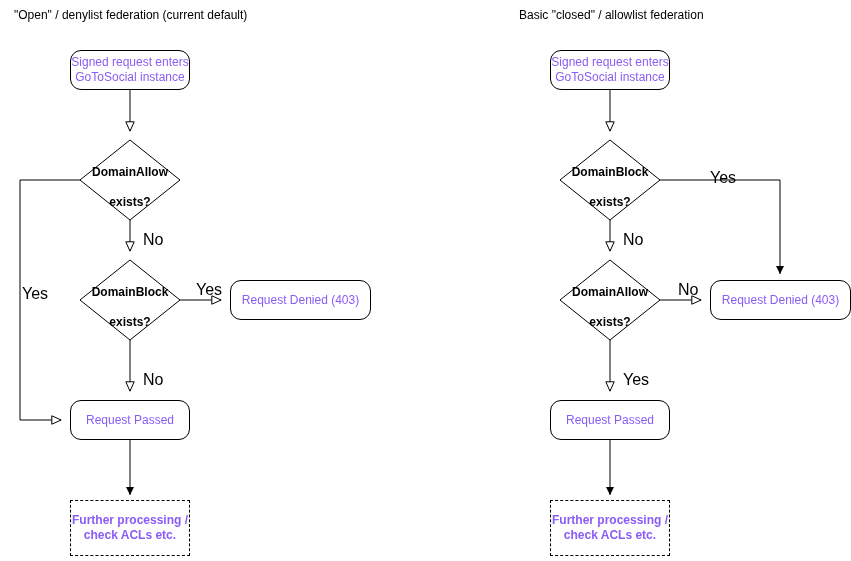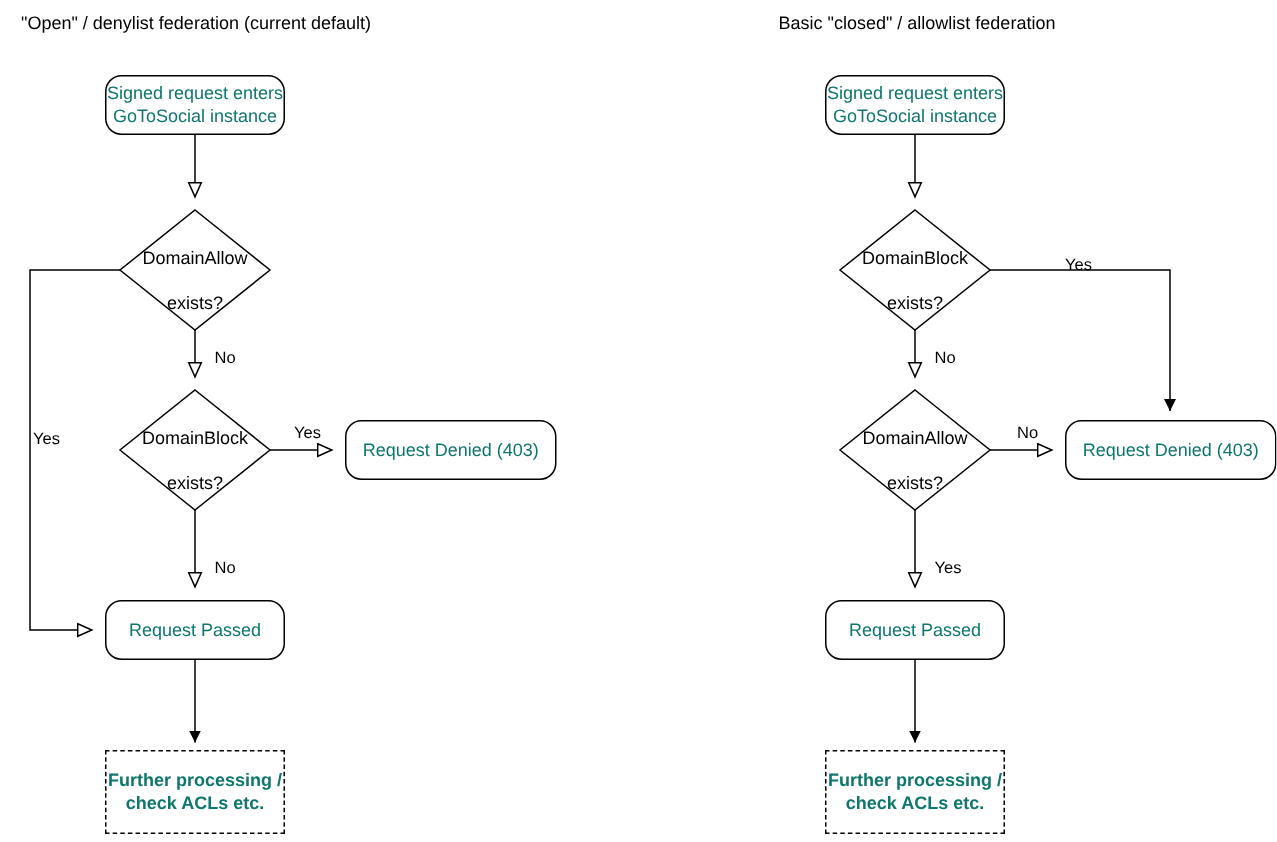--- a/index.html
+++ b/index.html
@@ -35,53 +35,54 @@
   .node {
     position: absolute;
     box-sizing: border-box;
     display: flex;
     align-items: center;
     justify-content: center;
     text-align: center;
     font-size: 12px;
     line-height: 15px;
     background: #ffffff;
-    color: #0f766e;
+    color: #8b5cf6;
   }
   .node.rounded {
     border: 1px solid #000000;
     border-radius: 11px;
   }
   .node.dashed {
     border: 1px dashed #000000;
     border-radius: 0;
     font-weight: bold;
   }
   .node-label { pointer-events: none; }
 
   .diamond {
     position: absolute;
     width: 100px;
     height: 80px;
+    font-weight: bold;
   }
   .diamond .dlabel {
     position: absolute;
     left: -12px;
     right: -12px;
     top: 50%;
     transform: translateY(-50%);
     text-align: center;
     font-size: 12px;
     line-height: 15px;
     white-space: pre-line;
   }
 
   .edge-label {
     position: absolute;
-    font-size: 11px;
+    font-size: 16px;
     line-height: 13px;
     background: transparent;
     color: #000000;
     white-space: nowrap;
   }
 </style>
 </head>
 <body>
 
 <svg id="canvas" viewBox="0 0 851 561">

